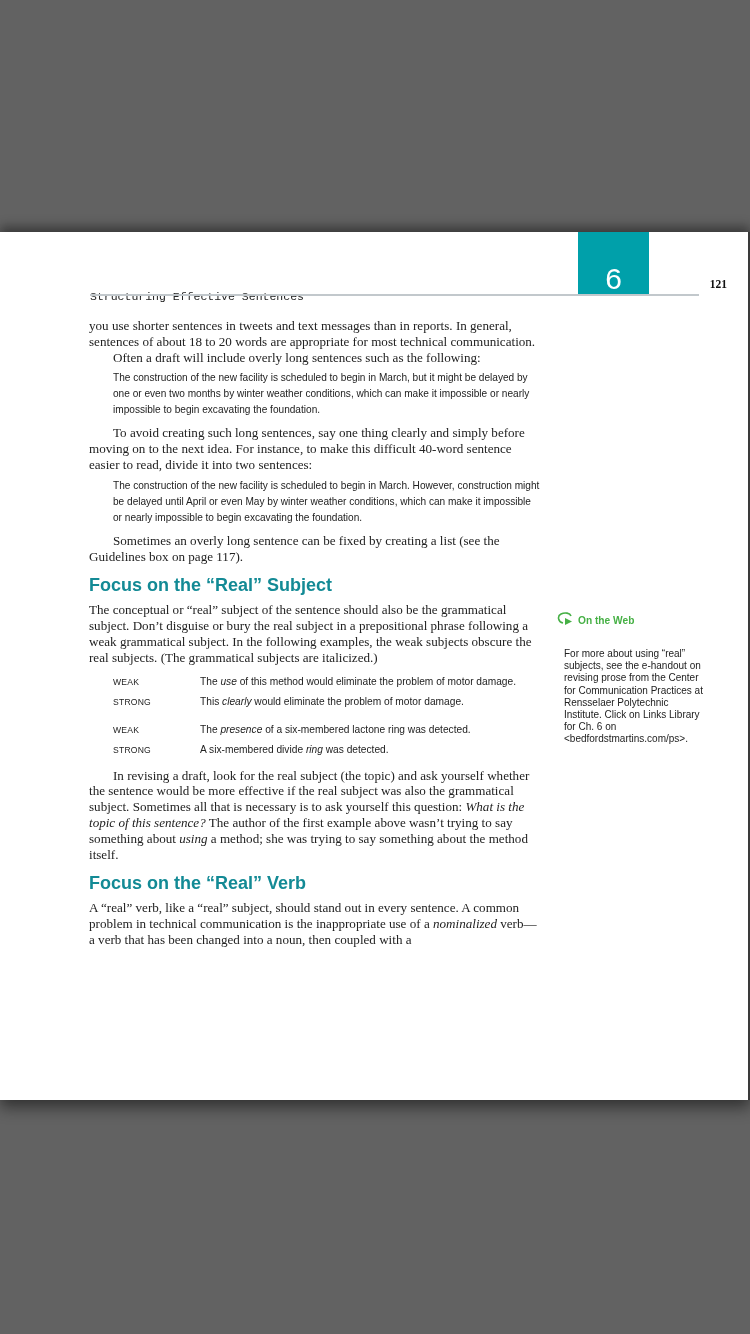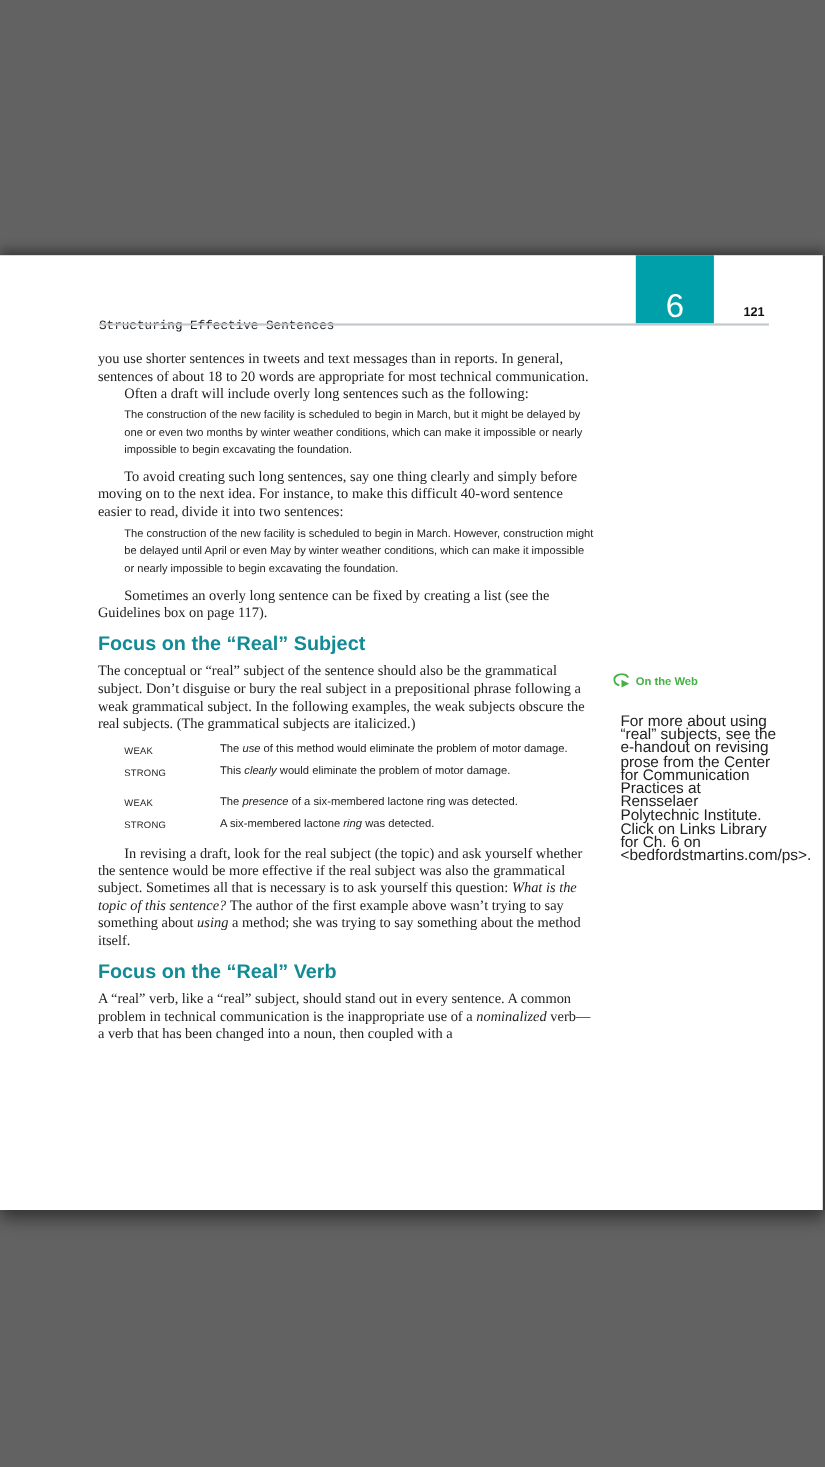--- a/index.html
+++ b/index.html
@@ -27,23 +27,23 @@
     line-height: 30px;
     padding-top: 32px; box-sizing: border-box;
   }
   .running-head {
     position: absolute; left: 90px; top: 58px; width: 451px;
     text-align: left;
     font-family: Liberation Mono, monospace;
     font-size: 11.5px; color: #222;
   }
   .page-number {
-    position: absolute; left: 656px; top: 46px; width: 39px;
+    position: absolute; left: 688px; top: 46px; width: 39px;
     text-align: right;
-    font-family: Liberation Sans, sans-serif;
+    font-family: Liberation Serif, serif;
     font-size: 11.5px; font-weight: bold; color: #111;
   }
   .head-rule {
     position: absolute; left: 90px; top: 62px; width: 609px; height: 2px;
     background: #c2c8cc;
   }
   .main {
     position: absolute; left: 89px; top: 86px; width: 452px;
     color: #222;
   }
@@ -78,21 +78,21 @@
     position: absolute; left: 557px; top: 380px; width: 150px;
     font-family: "Liberation Sans", sans-serif;
   }
   .sb-title {
     display: flex; align-items: center;
     font-size: 10.2px; font-weight: bold; color: #46b045;
     margin-bottom: 14px;
   }
   .sb-title svg { margin-right: 2px; }
   .sb-body {
-    font-size: 14px; line-height: 12.2px; color: #222;
+    font-size: 10px; line-height: 12.2px; color: #222;
     padding-left: 7px;
     margin-top: 20px;
   }
 </style>
 </head>
 <body>
 
 <div class="page">
 
   <div class="chapter-tab">
@@ -121,21 +121,21 @@
       <div class="ex-row">
         <span class="ex-label">STRONG</span>
         <span class="ex-text"><span>This </span><i>clearly</i><span> would eliminate the problem of motor damage.</span></span>
       </div>
       <div class="ex-row gap">
         <span class="ex-label">WEAK</span>
         <span class="ex-text"><span>The </span><i>presence</i><span> of a six-membered lactone ring was detected.</span></span>
       </div>
       <div class="ex-row">
         <span class="ex-label">STRONG</span>
-        <span class="ex-text"><span>A six-membered lactone </span><i>ring</i><span> was detected.</span></span>
+        <span class="ex-text"><span>A six-membered divide </span><i>ring</i><span> was detected.</span></span>
       </div>
     </div>
 
     <p class="p indent"><span>In revising a draft, look for the real subject (the topic) and ask yourself whether the sentence would be more effective if the real subject was also the grammatical subject. Sometimes all that is necessary is to ask yourself this question: </span><i>What is the topic of this sentence?</i><span> The author of the first example above wasn’t trying to say something about </span><i>using</i><span> a method; she was trying to say something about the method itself.</span></p>
 
     <h2>Focus on the “Real” Verb</h2>
     <p class="p"><span>A “real” verb, like a “real” subject, should stand out in every sentence. A common problem in technical communication is the inappropriate use of a </span><i>nominalized</i><span> verb—a verb that has been changed into a noun, then coupled with a</span></p>
   </div>
 
   <div class="sidebar">

